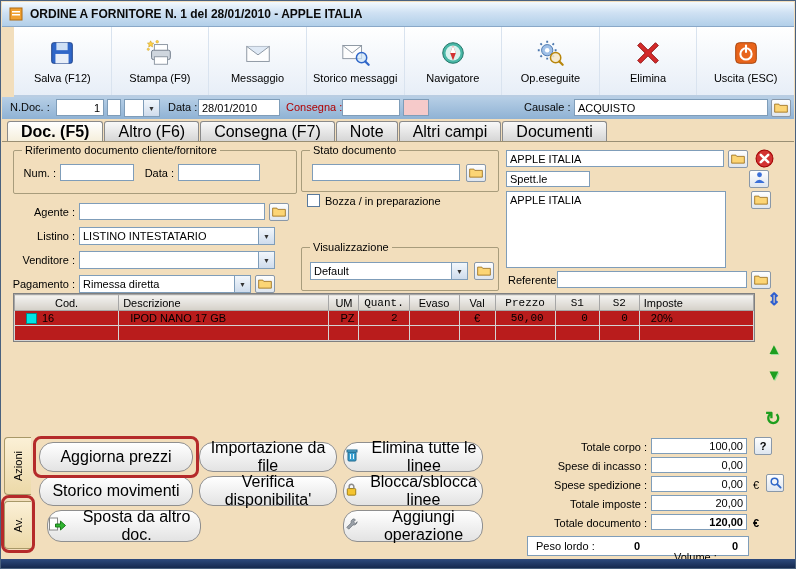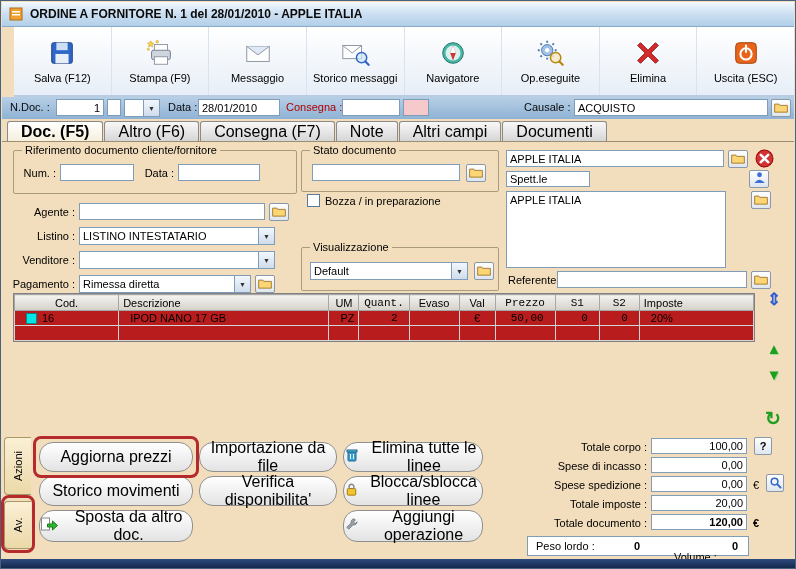--- a/index.html
+++ b/index.html
@@ -450,21 +450,21 @@
 <button class="abtn" style="left:38px; top:475px; width:154px;">Storico movimenti</button>
 <button class="abtn" style="left:198px; top:475px; width:138px;">Verifica disponibilita'</button>
 <button class="abtn" style="left:342px; top:475px; width:140px;">
   <span><svg width="15" height="15" viewBox="0 0 16 16">
         <rect x="3.5" y="7" width="9" height="7" rx="1" fill="#f4c430" stroke="#9c7a10"></rect>
         <path d="M5.5 7 V5 a2.5 2.5 0 0 1 5 0 V7" fill="none" stroke="#8a8a8a" stroke-width="1.6"></path>
       </svg></span>
   <span>Blocca/sblocca linee</span>
 </button>
 
-<button class="abtn" style="left:38px; top:509px; width:154px; height:32px;">
+<button class="abtn" style="left:46px; top:509px; width:154px; height:32px;">
   <span><svg width="19" height="16" viewBox="0 0 18 16">
         <rect x="1" y="2" width="8" height="12" fill="#fff" stroke="#888"></rect>
         <path d="M7 8 h5 v-3 l5 4.5 -5 4.5 v-3 h-5 z" fill="#2fb52f" stroke="#1c7a1c"></path>
       </svg></span>
   <span>Sposta da altro doc.</span>
 </button>
 <button class="abtn" style="left:342px; top:509px; width:140px; height:32px;">
   <span><svg width="15" height="15" viewBox="0 0 16 16">
         <path d="M11 2 a3.5 3.5 0 0 0 -3.4 4.4 L3 11 l2 2 4.6-4.6 A3.5 3.5 0 0 0 14 5 l-2 2 -1.8-1.8 2-2 z" fill="#9aa0a8" stroke="#5c636b" stroke-width="0.7"></path>
       </svg></span>

